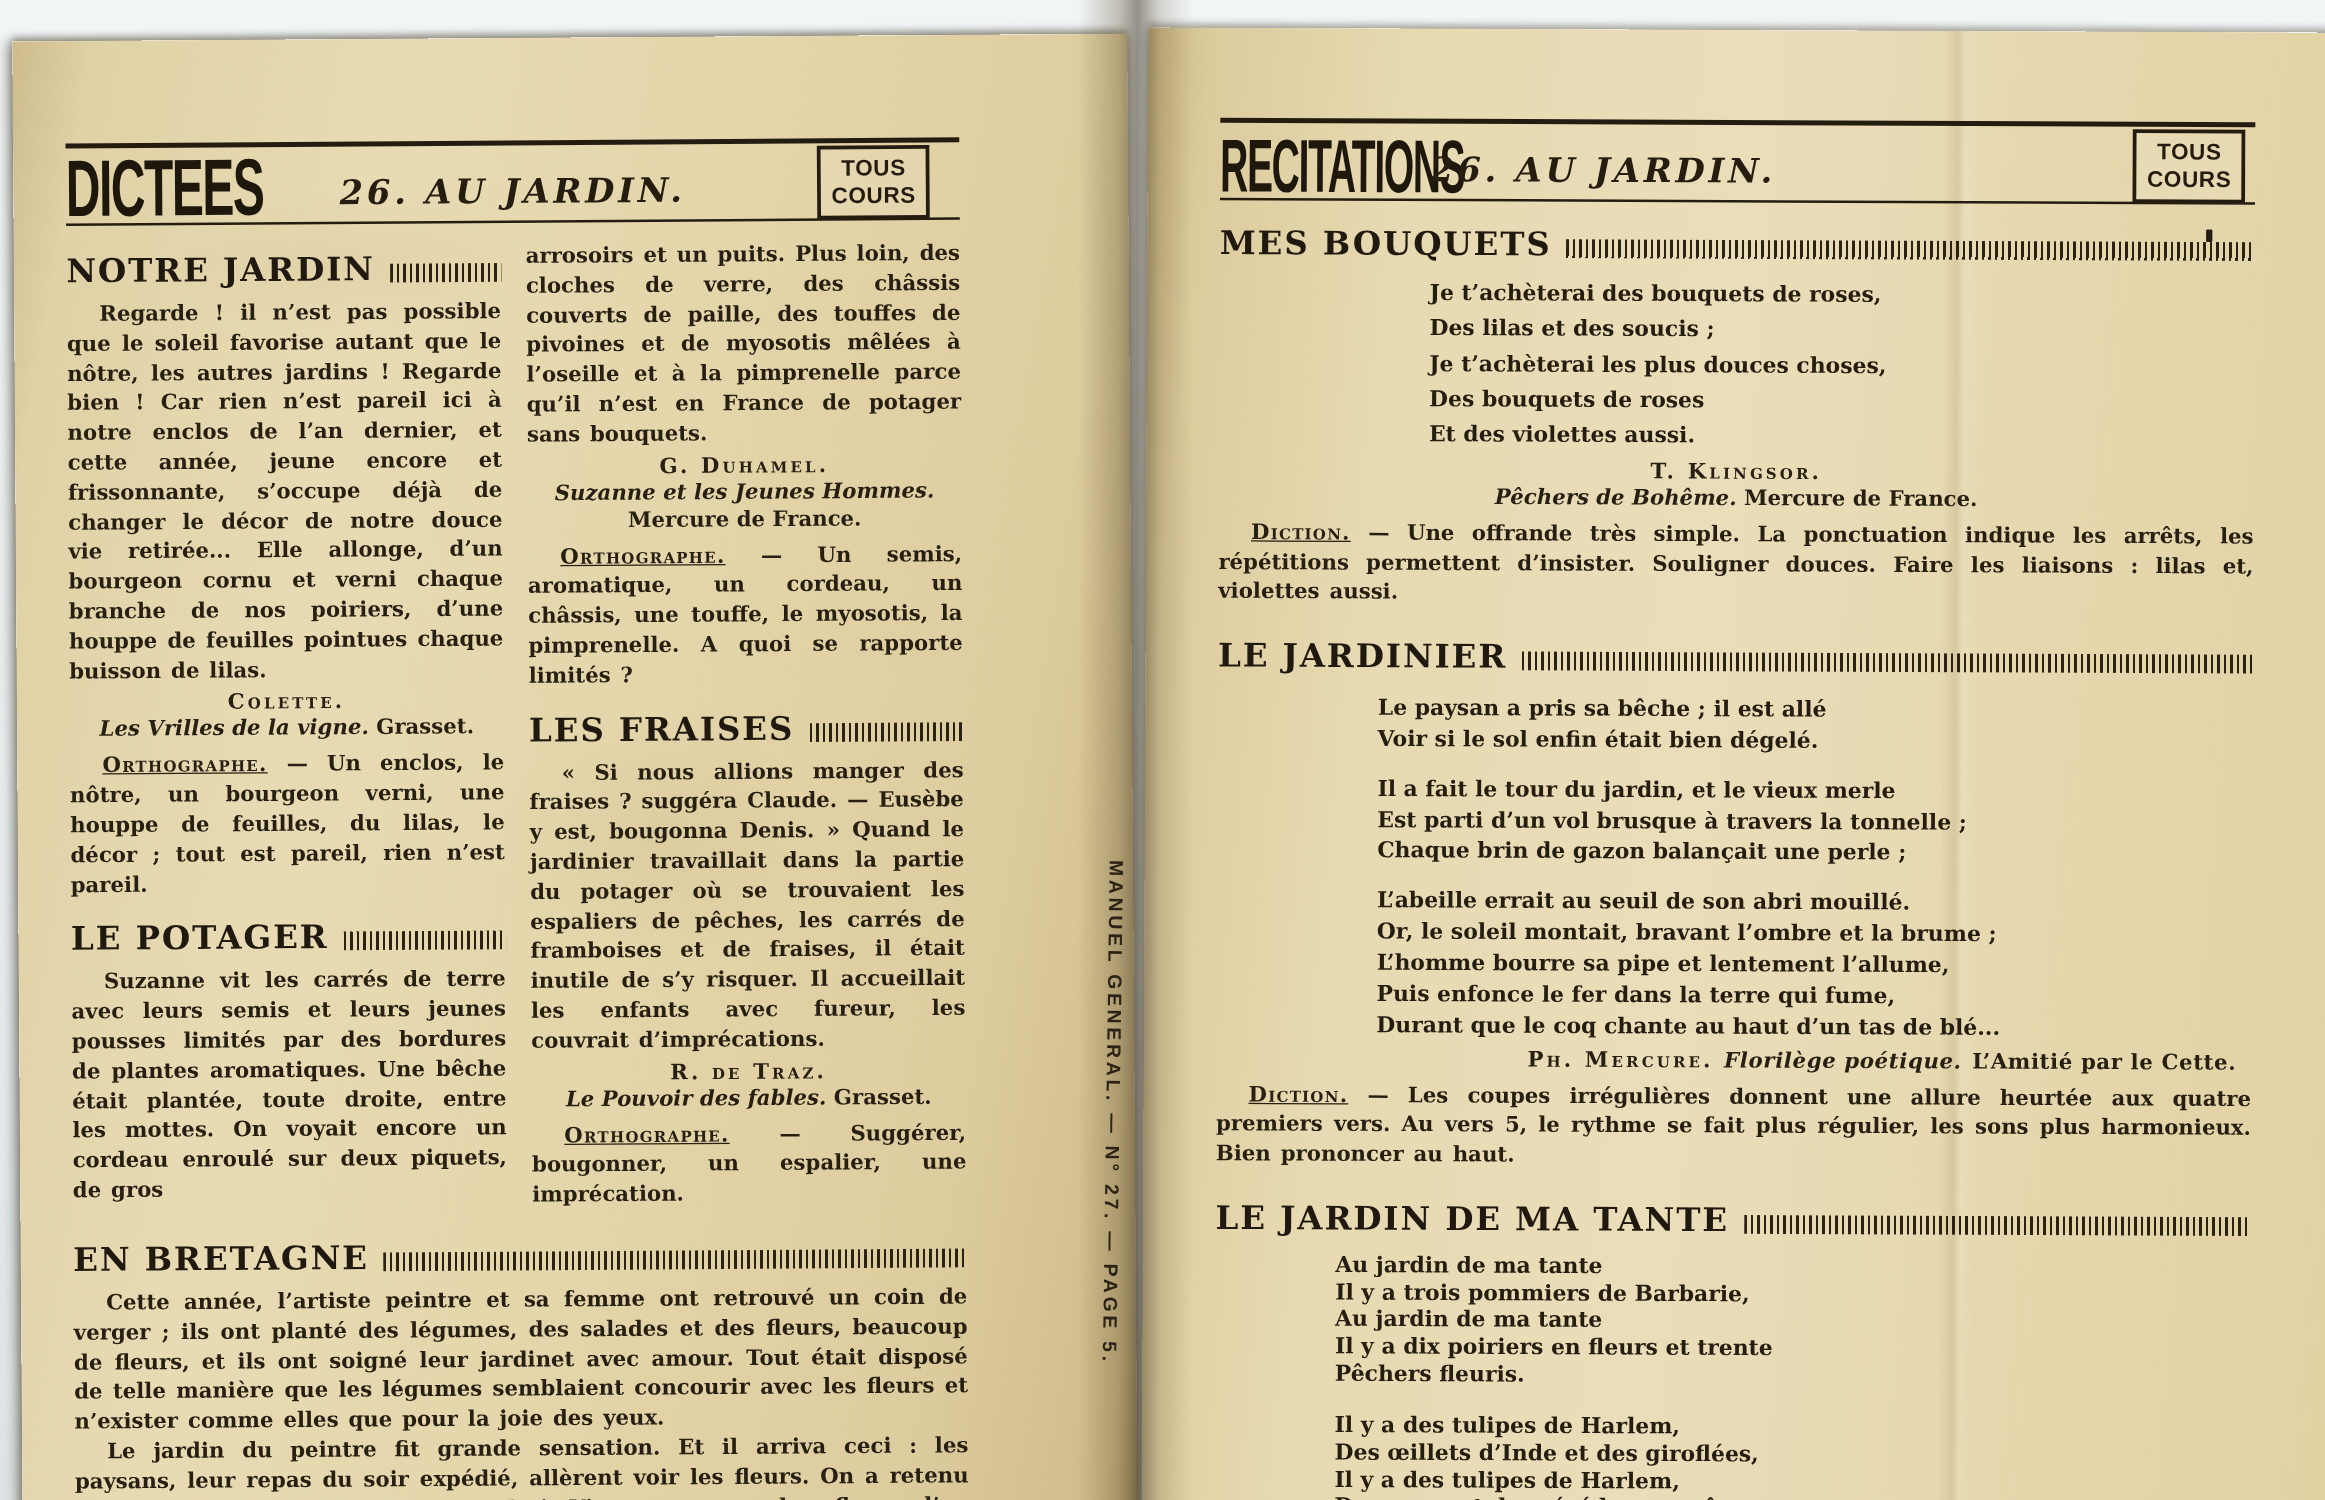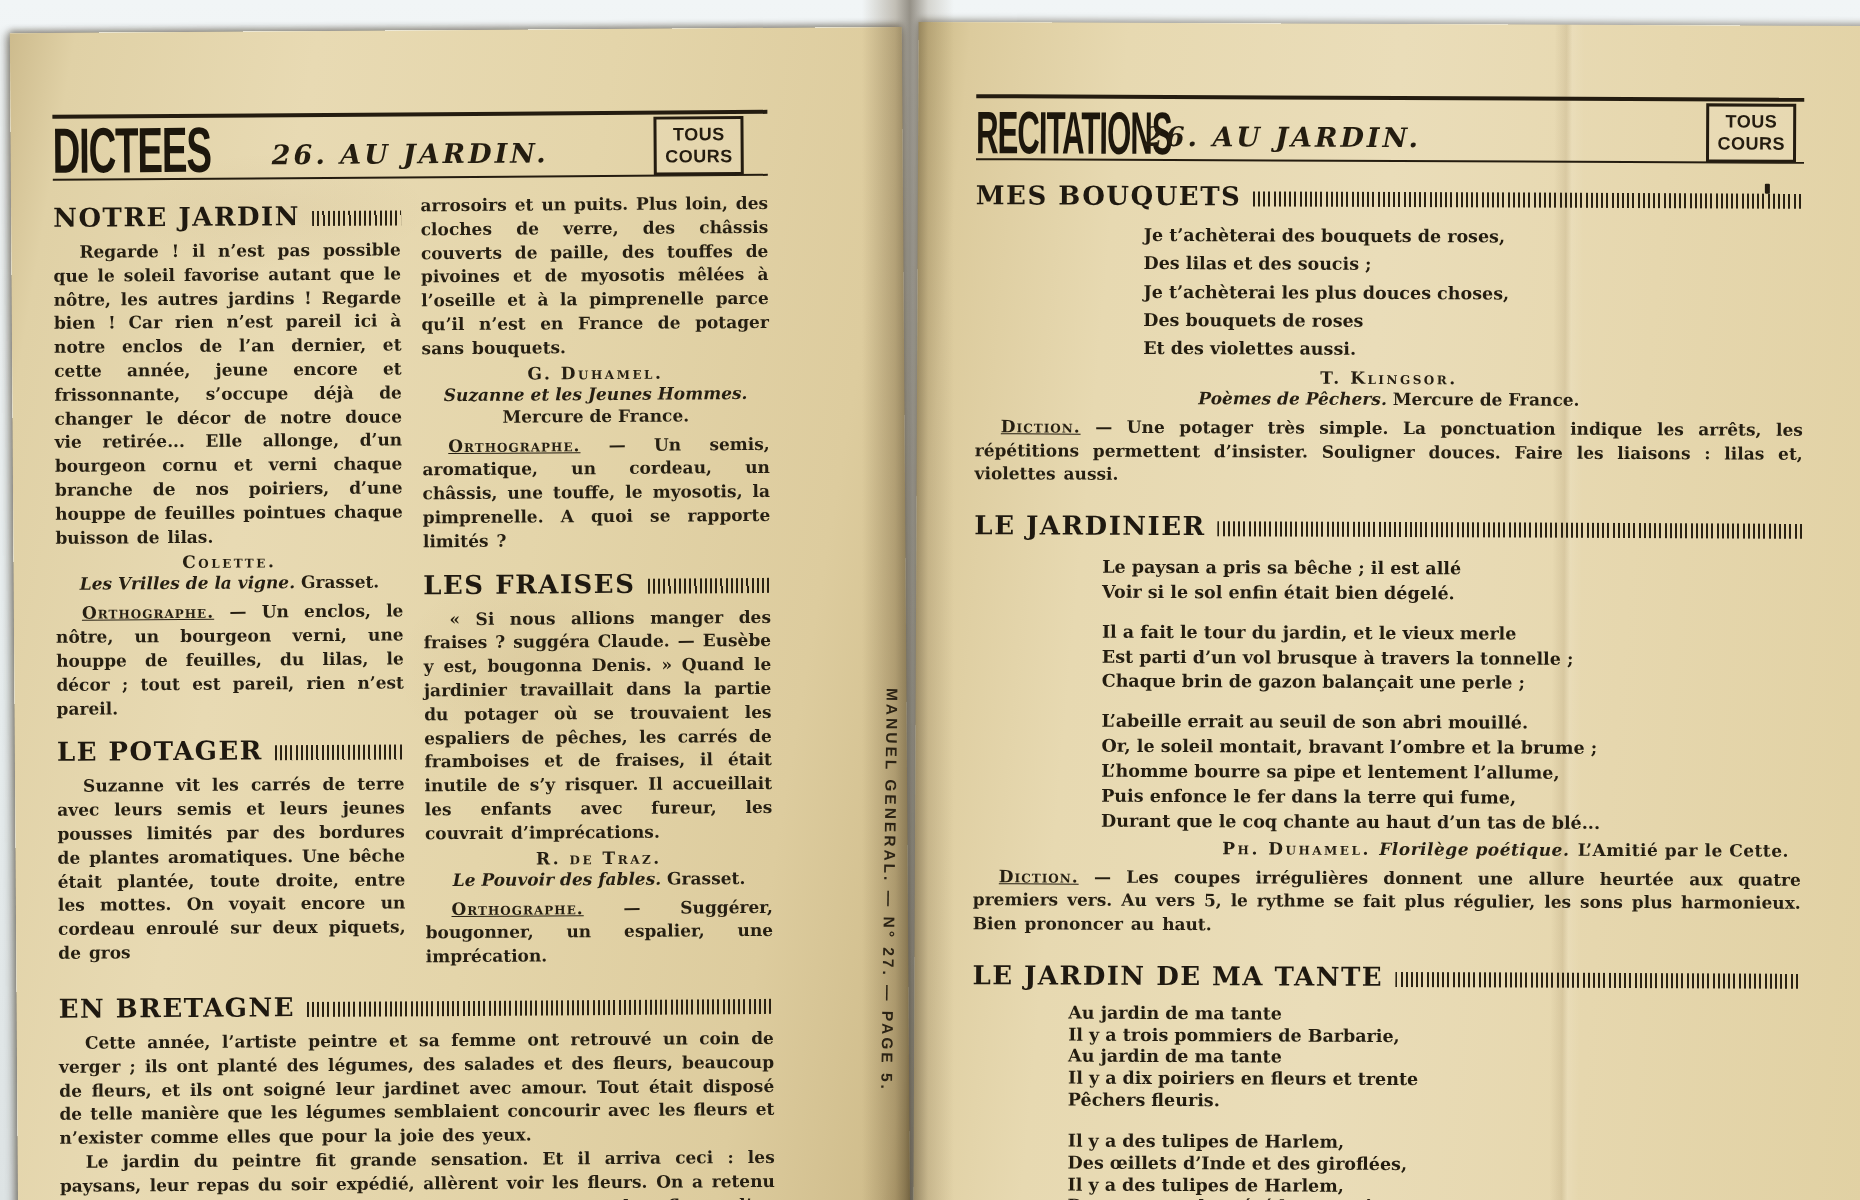--- a/index.html
+++ b/index.html
@@ -210,24 +210,24 @@
     </div>
     <div class="poem poem-bouquets">
       <div class="line">Je t’achèterai des bouquets de roses,</div>
       <div class="line">Des lilas et des soucis ;</div>
       <div class="line">Je t’achèterai les plus douces choses,</div>
       <div class="line">Des bouquets de roses</div>
       <div class="line">Et des violettes aussi.</div>
     </div>
     <div class="attr">T. Klingsor.</div>
     <div class="src">
-      <span class="it">Poèmes de Pêchers.</span>
+      <span class="it">Pêchers de Bohême.</span>
       <span>Mercure de France.</span>
     </div>
-    <p class="p note"><span class="lbl">Diction.</span> <span>— Une potager très simple. La ponctuation indique les arrêts, les répétitions permettent d’insister. Souligner douces. Faire les liaisons : lilas et, violettes aussi.</span></p>
+    <p class="p note"><span class="lbl">Diction.</span> <span>— Une offrande très simple. La ponctuation indique les arrêts, les répétitions permettent d’insister. Souligner douces. Faire les liaisons : lilas et, violettes aussi.</span></p>
 
     <div class="sec" style="margin-top:24px;">
       <span>LE JARDINIER</span>
       <span class="filler"></span>
     </div>
     <div class="poem poem-jardinier">
       <div class="stanza">
         <div class="line">Le paysan a pris sa bêche ; il est allé</div>
         <div class="line">Voir si le sol enfin était bien dégelé.</div>
       </div>
@@ -238,21 +238,21 @@
       </div>
       <div class="stanza" style="margin-bottom:4px;">
         <div class="line">L’abeille errait au seuil de son abri mouillé.</div>
         <div class="line">Or, le soleil montait, bravant l’ombre et la brume ;</div>
         <div class="line">L’homme bourre sa pipe et lentement l’allume,</div>
         <div class="line">Puis enfonce le fer dans la terre qui fume,</div>
         <div class="line">Durant que le coq chante au haut d’un tas de blé...</div>
       </div>
     </div>
     <div class="attr attr-right" style="padding-right:12px;">
-      <span>Ph. Duhamel.</span>
+      <span>Ph. Mercure.</span>
       <span style="font-variant:normal; font-style:italic; letter-spacing:0.5px;text-align:center;">Florilège poétique.</span>
       <span style="font-variant:normal; letter-spacing:0.5px;">L’Amitié par le Cette.</span>
     </div>
     <p class="p note"><span class="lbl">Diction.</span> <span>— Les coupes irrégulières donnent une allure heurtée aux quatre premiers vers. Au vers 5, le rythme se fait plus régulier, les sons plus harmonieux. Bien prononcer au haut.</span></p>
 
     <div class="sec" style="margin-top:24px;">
       <span>LE JARDIN DE MA TANTE</span>
       <span class="filler"></span>
     </div>
     <div class="poem poem-tante">

